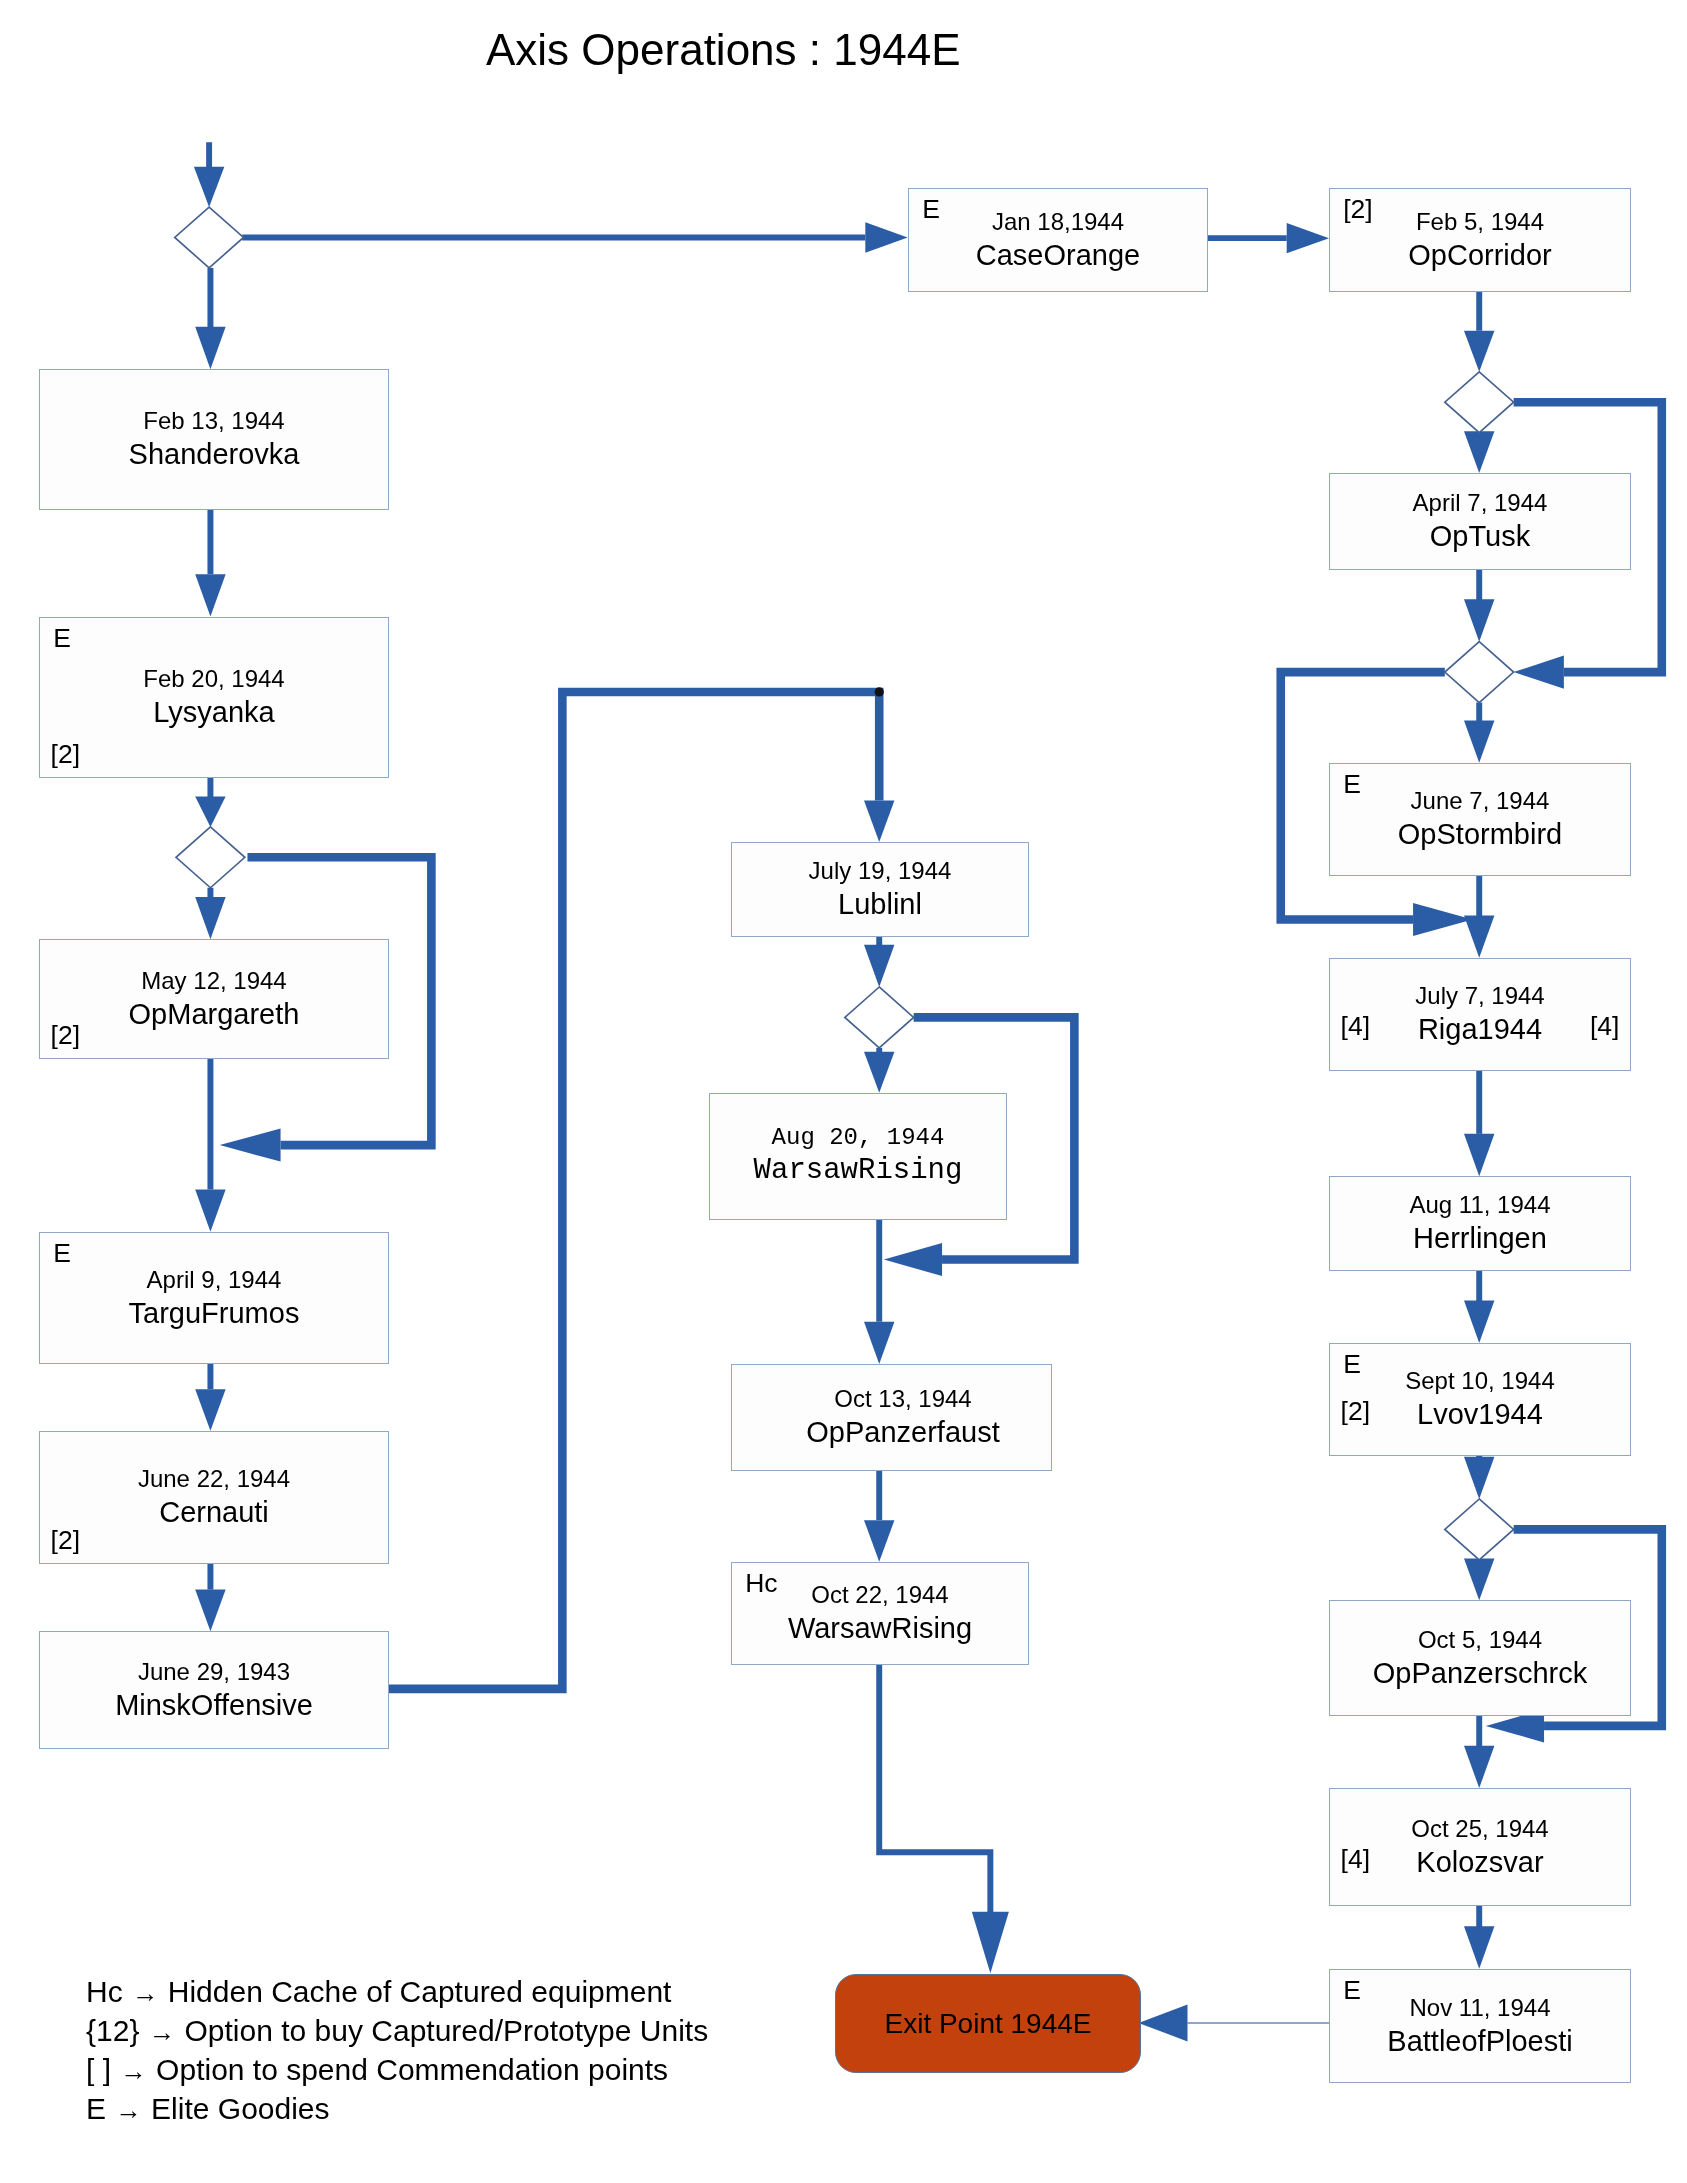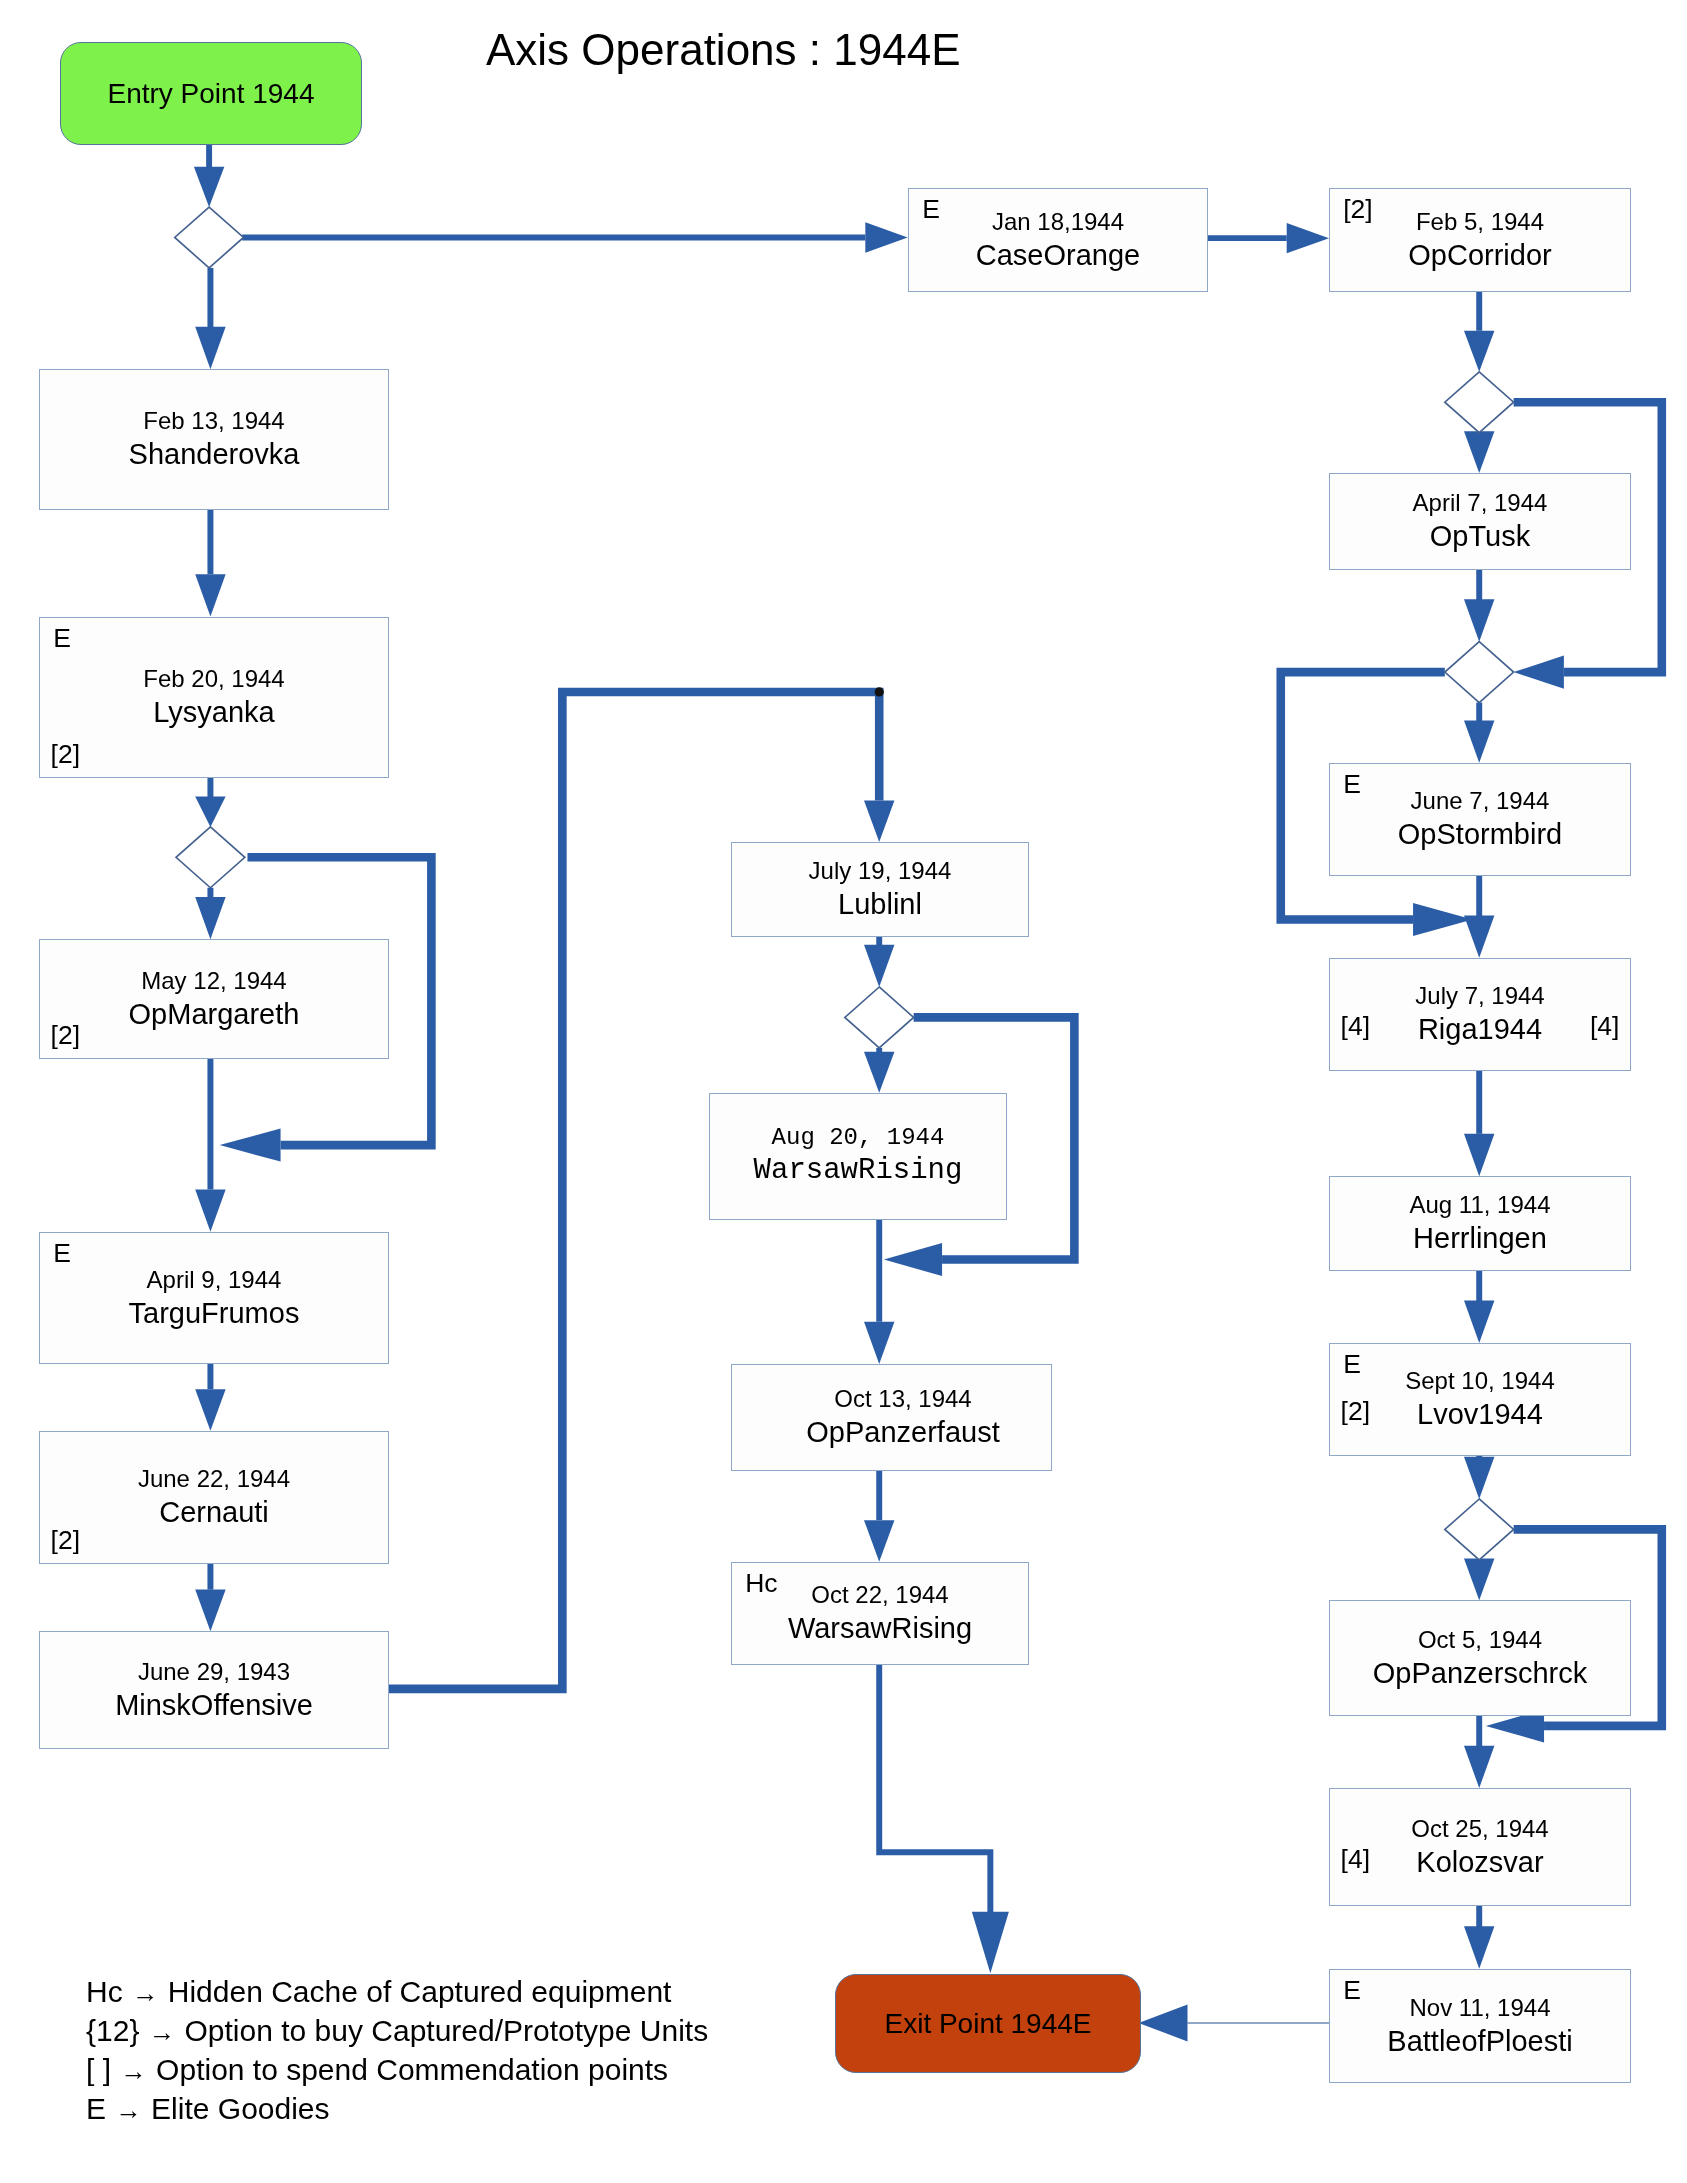--- a/index.html
+++ b/index.html
@@ -206,23 +206,20 @@
     </g>
 
     <polygon class="diamond" points="316,313 368,359 316,405 264,359"></polygon>
     <polygon class="diamond" points="318,1250 370,1296 318,1342 266,1296"></polygon>
     <polygon class="diamond" points="1329,1492 1381,1538 1329,1584 1277,1538"></polygon>
     <polygon class="diamond" points="2236,562 2288,608 2236,654 2184,608"></polygon>
     <polygon class="diamond" points="2236,970 2288,1016 2236,1062 2184,1016"></polygon>
     <polygon class="diamond" points="2236,2266 2288,2312 2236,2358 2184,2312"></polygon>
   </svg>
 
-  <div class="terminal entry" style="left:60px;top:42px;width:300px;height:101px;">
-    <span>Entry Point 1944</span>
-  </div>
 
   <div class="node" style="left:908px;top:188px;width:298px;height:102px;">
     <span class="badge tl">E</span>
     <div class="date">Jan 18,1944</div>
     <div class="nname">CaseOrange</div>
   </div>
 
   <div class="node" style="left:1329px;top:188px;width:300px;height:102px;">
     <span class="badge tl">[2]</span>
     <div class="date">Feb 5, 1944</div>

